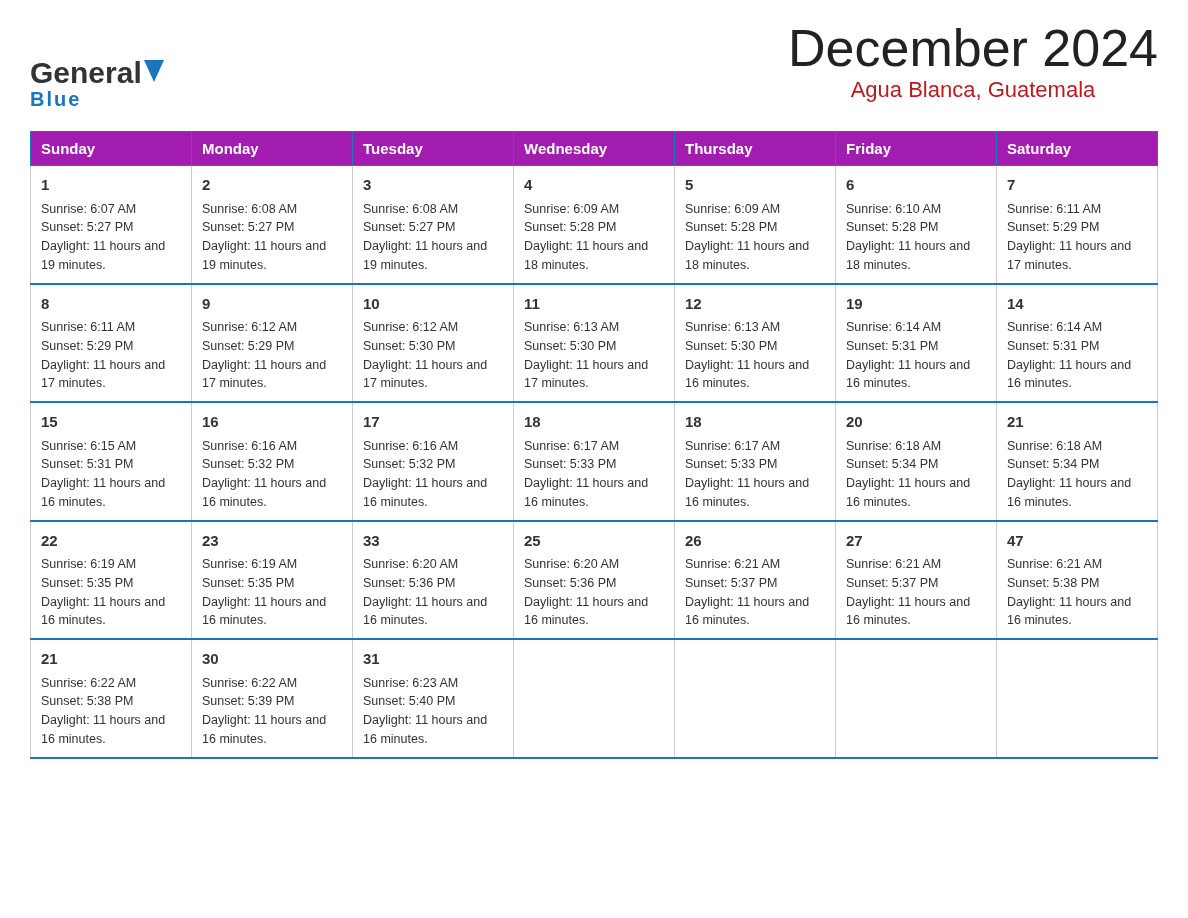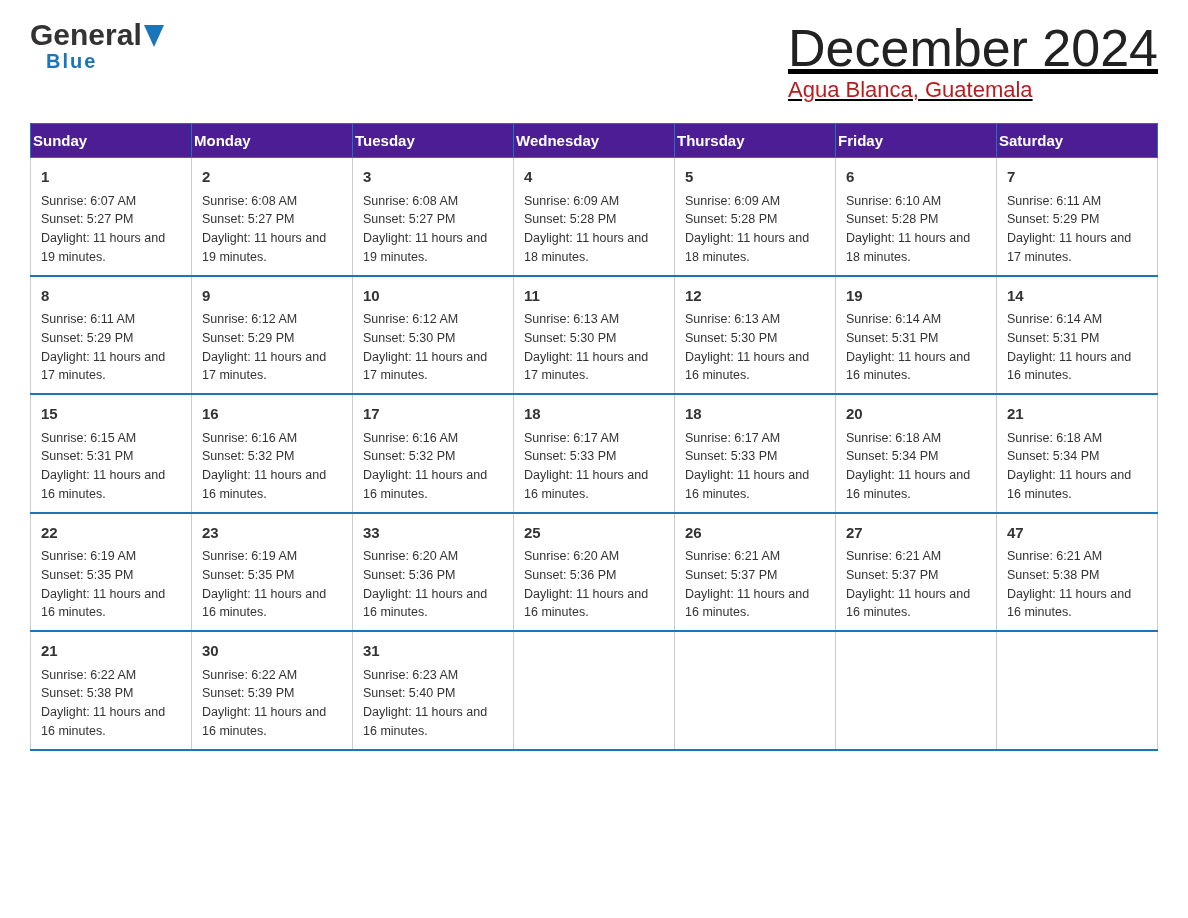--- a/index.html
+++ b/index.html
@@ -15,45 +15,44 @@
       justify-content: space-between;
       align-items: flex-start;
       margin-bottom: 20px;
     }
     .logo {
       display: flex;
       flex-direction: column;
       align-items: flex-start;
     }
     .title-area {
-      text-align: left;
-      text-decoration: underline;
+      text-align: center;
     }
     .month-title {
       font-size: 52px;
       font-weight: 300;
       color: #222;
       line-height: 1.1;
     }
     .location-title {
       font-size: 22px;
       color: #b91c1c;
       font-weight: normal;
     }
     table {
       width: 100%;
       border-collapse: collapse;
       table-layout: fixed;
     }
     thead tr th {
-      background-color: #4c1d95;
+      background-color: #a21caf;
       color: #fff;
       font-size: 15px;
       font-weight: bold;
-      padding: 8px 2px;
+      padding: 8px 10px;
       text-align: left;
       border: 1px solid #1a75bb;
     }
     tbody tr td {
       vertical-align: top;
       padding: 8px 10px;
       font-size: 12.5px;
       color: #333;
       border: 1px solid #ccc;
       line-height: 1.5;
@@ -77,29 +76,28 @@
       color: #333;
       font-family: Arial, sans-serif;
       line-height: 1;
     }
     .logo-row2 {
       font-size: 20px;
       font-weight: 900;
       color: #1a75bb;
       letter-spacing: 2px;
       margin-top: 0;
-      margin-left: 16px;
     }
   </style>
 </head>
 <body>
 
 <div class="header-area">
   <div class="logo">
-    <div style="display:flex; align-items:center;">
+    <div style="display:flex; align-items:flex-start;margin-top:38px;">
       <span class="logo-row1">General</span>
       <svg width="20" height="22" viewBox="0 0 20 22" style="margin-left:2px; margin-top:2px;">
         <polygon points="0,0 20,0 10,22" fill="#1a75bb"></polygon>
       </svg>
     </div>
     <div class="logo-row2">Blue</div>
   </div>
   <div class="title-area">
     <div class="month-title">December 2024</div>
     <div class="location-title">Agua Blanca, Guatemala</div>

